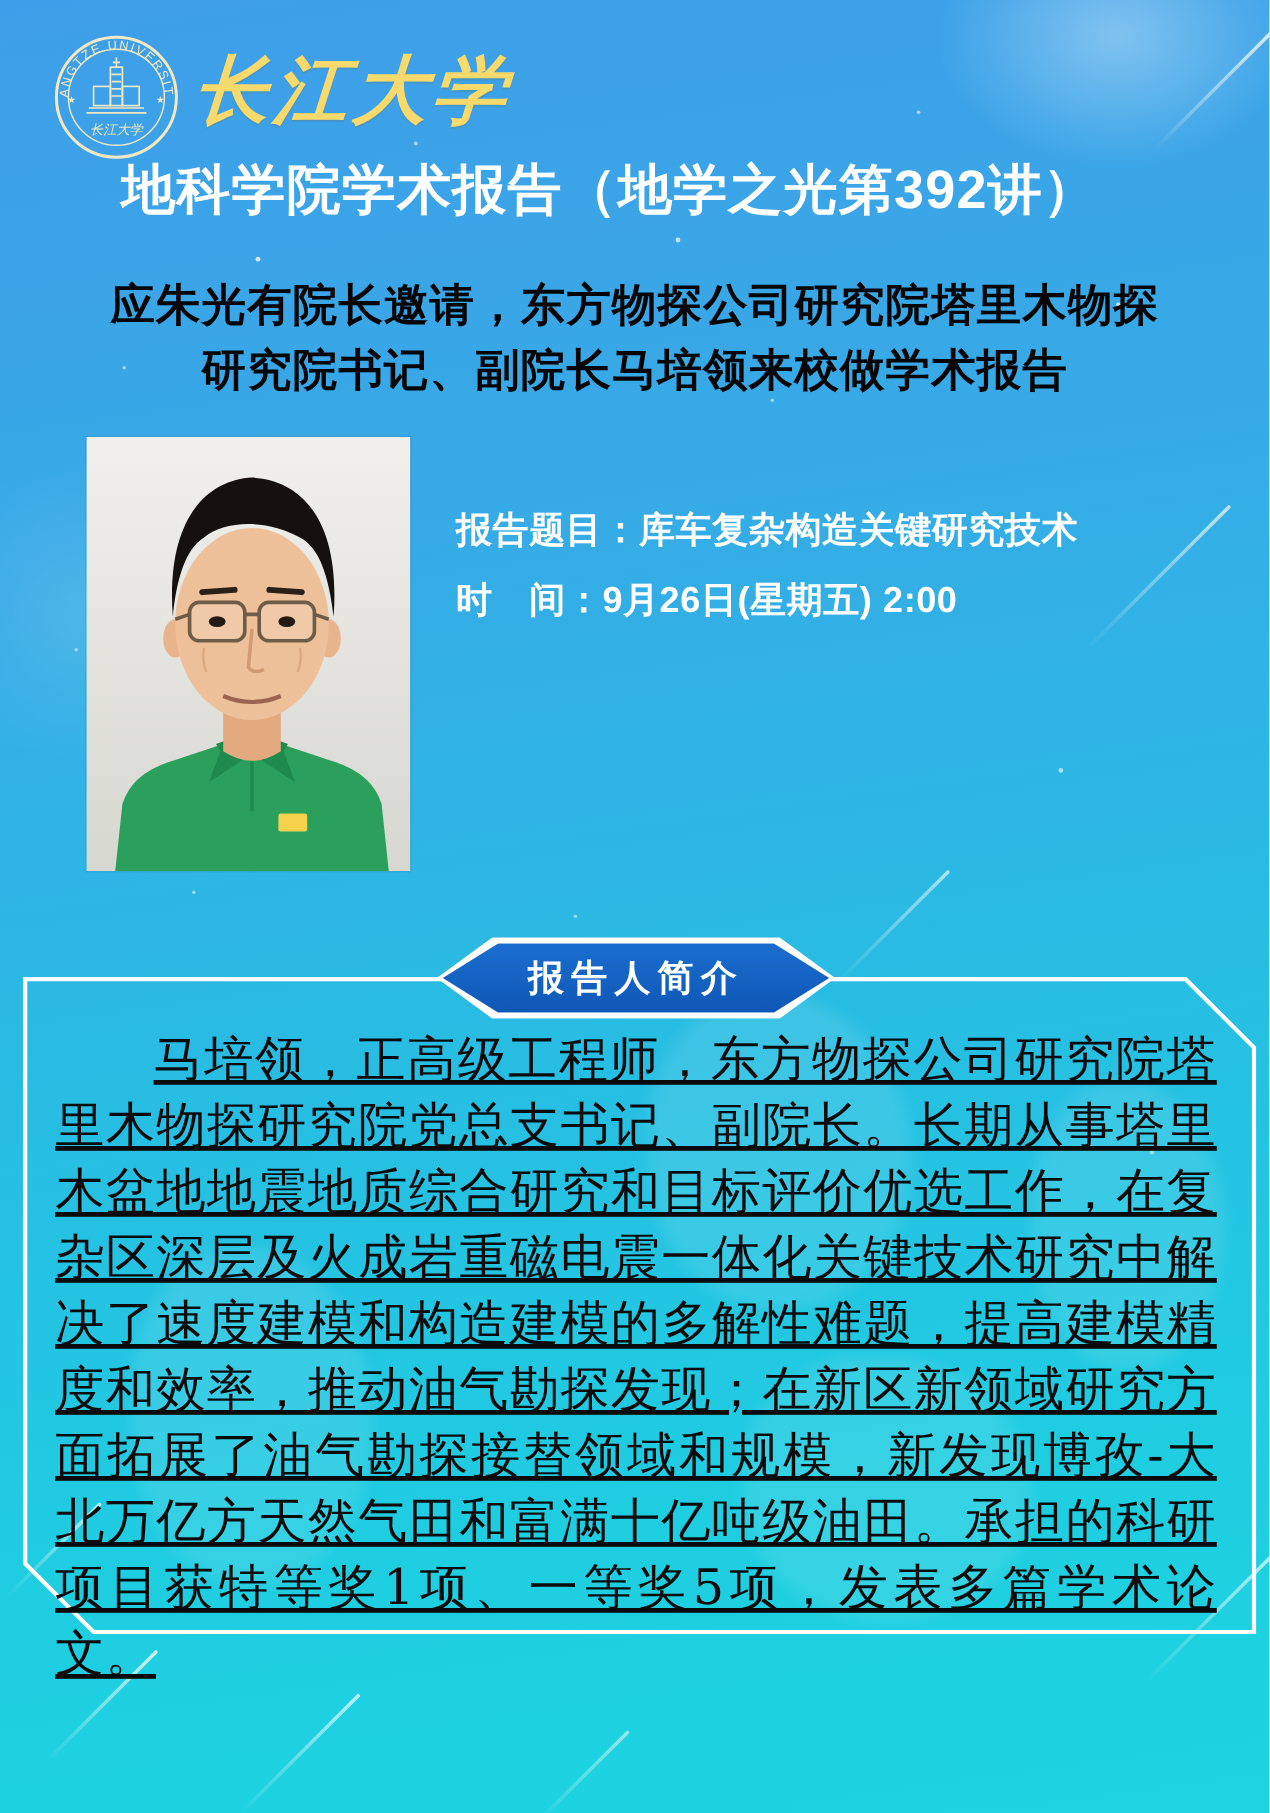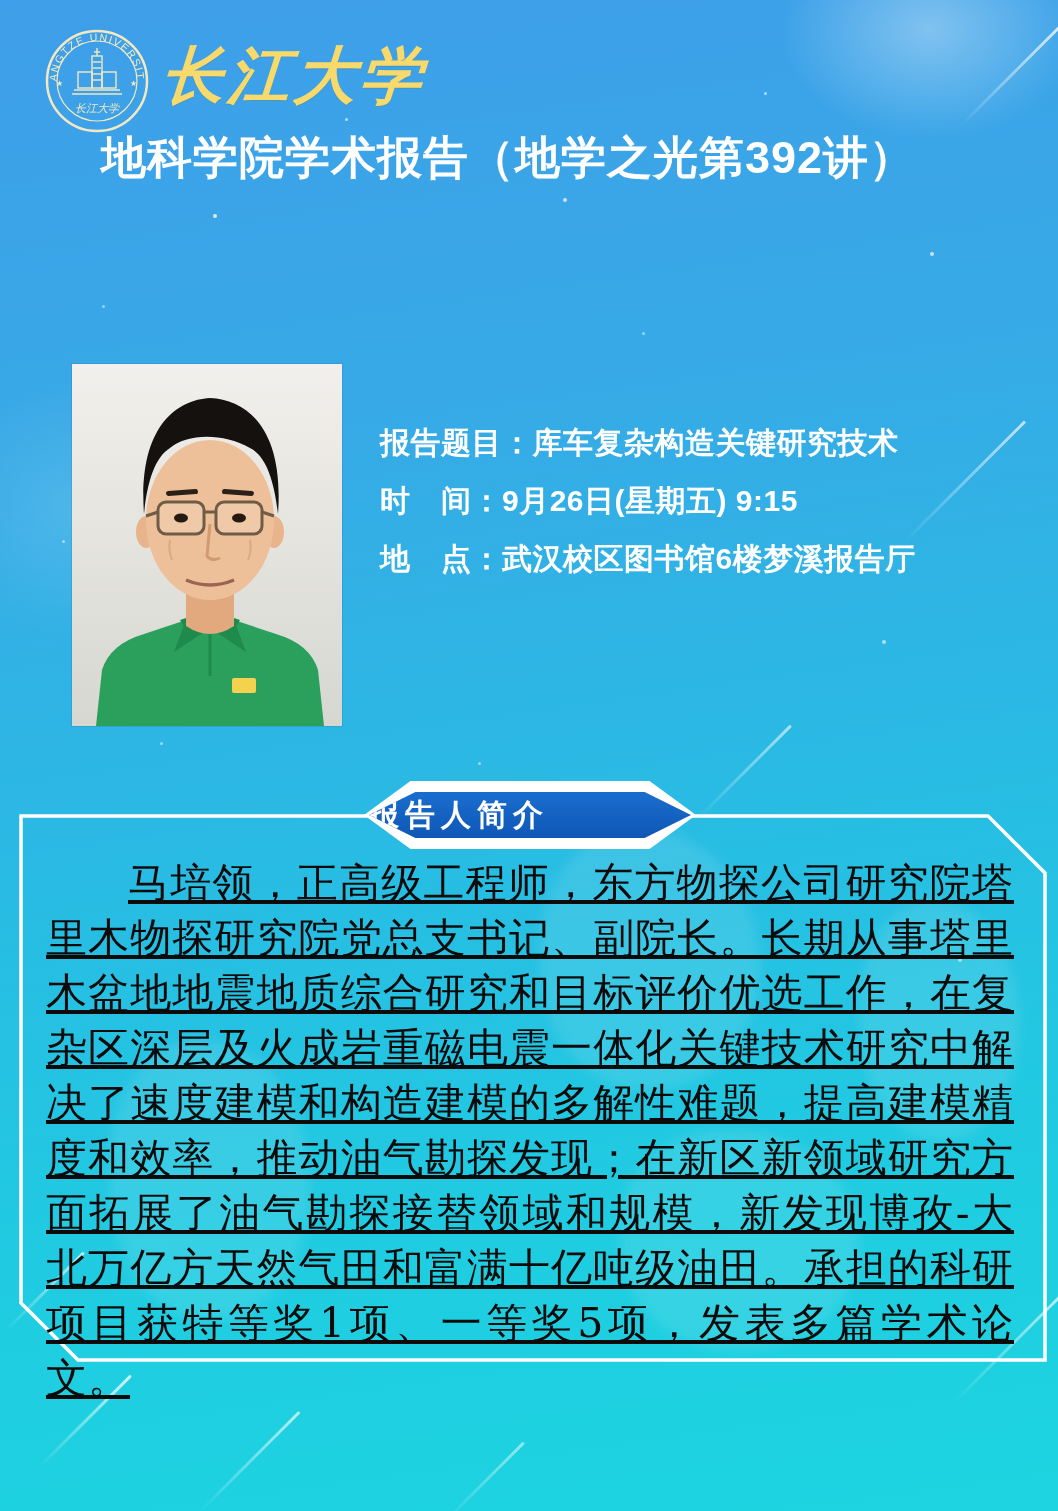--- a/index.html
+++ b/index.html
@@ -26,23 +26,23 @@
   
   .photo{position:absolute;left:72px;top:364px;width:270px;height:362px;box-shadow:0 0 0 1px rgba(0,0,0,.08);}
   
   .details{position:absolute;left:380px;top:414px;display:flex;flex-direction:column;}
   .detail-row{font-size:30px;font-weight:bold;color:#ffffff;line-height:58px;white-space:pre;letter-spacing:.5px;}
   
   .frame-svg{position:absolute;left:18px;top:813px;}
   .badge-outer{position:absolute;left:364px;top:781px;width:332px;height:68px;
     clip-path:polygon(0 50%,14% 0,86% 0,100% 50%,86% 100%,14% 100%);
     background:#ffffff;display:flex;align-items:center;justify-content:center;}
-  .badge-inner{width:322px;height:46px;
+  .badge-inner{width:322px;height:58px;
     clip-path:polygon(0 50%,14.4% 0,85.6% 0,100% 50%,85.6% 100%,14.4% 100%);
-    background:linear-gradient(180deg,#1a6ecf,#0f57b6);display:flex;align-items:center;justify-content:flex-start;}
+    background:linear-gradient(180deg,#1a6ecf,#0f57b6);display:flex;align-items:center;justify-content:center;}
   .badge-label{color:#ffffff;font-size:30px;font-weight:bold;letter-spacing:6px;}
   .bio{position:absolute;left:46px;top:856px;width:968px;color:#0b0b0b;
     font-family:"DejaVu Serif",serif;font-size:41px;line-height:55px;
     text-align:justify;text-indent:82px;letter-spacing:1px;text-decoration:underline;}
 </style>
 </head>
 <body>
 
 <div class="poster">
 
@@ -99,20 +99,24 @@
         <line x1="28" y1="66" x2="78" y2="66"></line>
       </g>
       <text x="53" y="84" text-anchor="middle" font-size="11" fill="#f2e9c2" font-family="DejaVu Serif, serif" font-style="italic">长江大学</text>
       <text x="12" y="58" font-size="8" fill="#f2e9c2">★</text>
       <text x="86" y="58" font-size="8" fill="#f2e9c2">★</text>
     </svg>
   </div>
   <div class="wordmark">长江大学</div>
 
   <div class="title">地科学院学术报告（地学之光第392讲）</div>
+  <div class="announce">
+    <div>应朱光有院长邀请，东方物探公司研究院塔里木物探</div>
+    <div>研究院书记、副院长马培领来校做学术报告</div>
+  </div>
 
   <svg class="photo" viewBox="0 0 270 362">
     <defs>
       <linearGradient id="pbg" x1="0" y1="0" x2="0" y2="1">
         <stop offset="0" stop-color="#f1f0ec"></stop>
           <stop offset="1" stop-color="#d7d7d1"></stop>
       </linearGradient>
     </defs>
     <rect width="270" height="362" fill="url(#pbg)"></rect>
 
@@ -147,22 +151,21 @@
     <ellipse cx="167" cy="154" rx="7" ry="4.5" fill="#241a12"></ellipse>
 
     <path d="M138,160 L135,192 Q139,198 148,194" stroke="#d09a72" stroke-width="3" fill="none"></path>
     <path d="M114,216 Q138,226 162,216" stroke="#9a6450" stroke-width="3.5" fill="none"></path>
     <path d="M100,196 Q96,186 98,176" stroke="#dca87f" stroke-width="2" fill="none"></path>
     <path d="M176,196 Q180,186 178,176" stroke="#dca87f" stroke-width="2" fill="none"></path>
   </svg>
 
   <div class="details">
     <div class="detail-row"><span>报告题目：</span><span>库车复杂构造关键研究技术</span></div>
-    <div class="detail-row"><span>时　间：</span><span>9月26日(星期五) 9:15</span></div>
-    <div class="detail-row"><span>地　点：</span><span>武汉校区图书馆6楼梦溪报告厅</span></div>
+    <div class="detail-row"><span>时　间：</span><span>9月26日(星期五) 2:00</span></div>
   </div>
 
   <svg class="frame-svg" width="1030" height="550">
     <polygon points="3,3 970,3 1027,60 1027,547 60,547 3,490" fill="none" stroke="#ffffff" stroke-width="3.5"></polygon>
   </svg>
 
   <div class="badge-outer">
     <div class="badge-inner">
       <span class="badge-label">报告人简介</span>
     </div>

